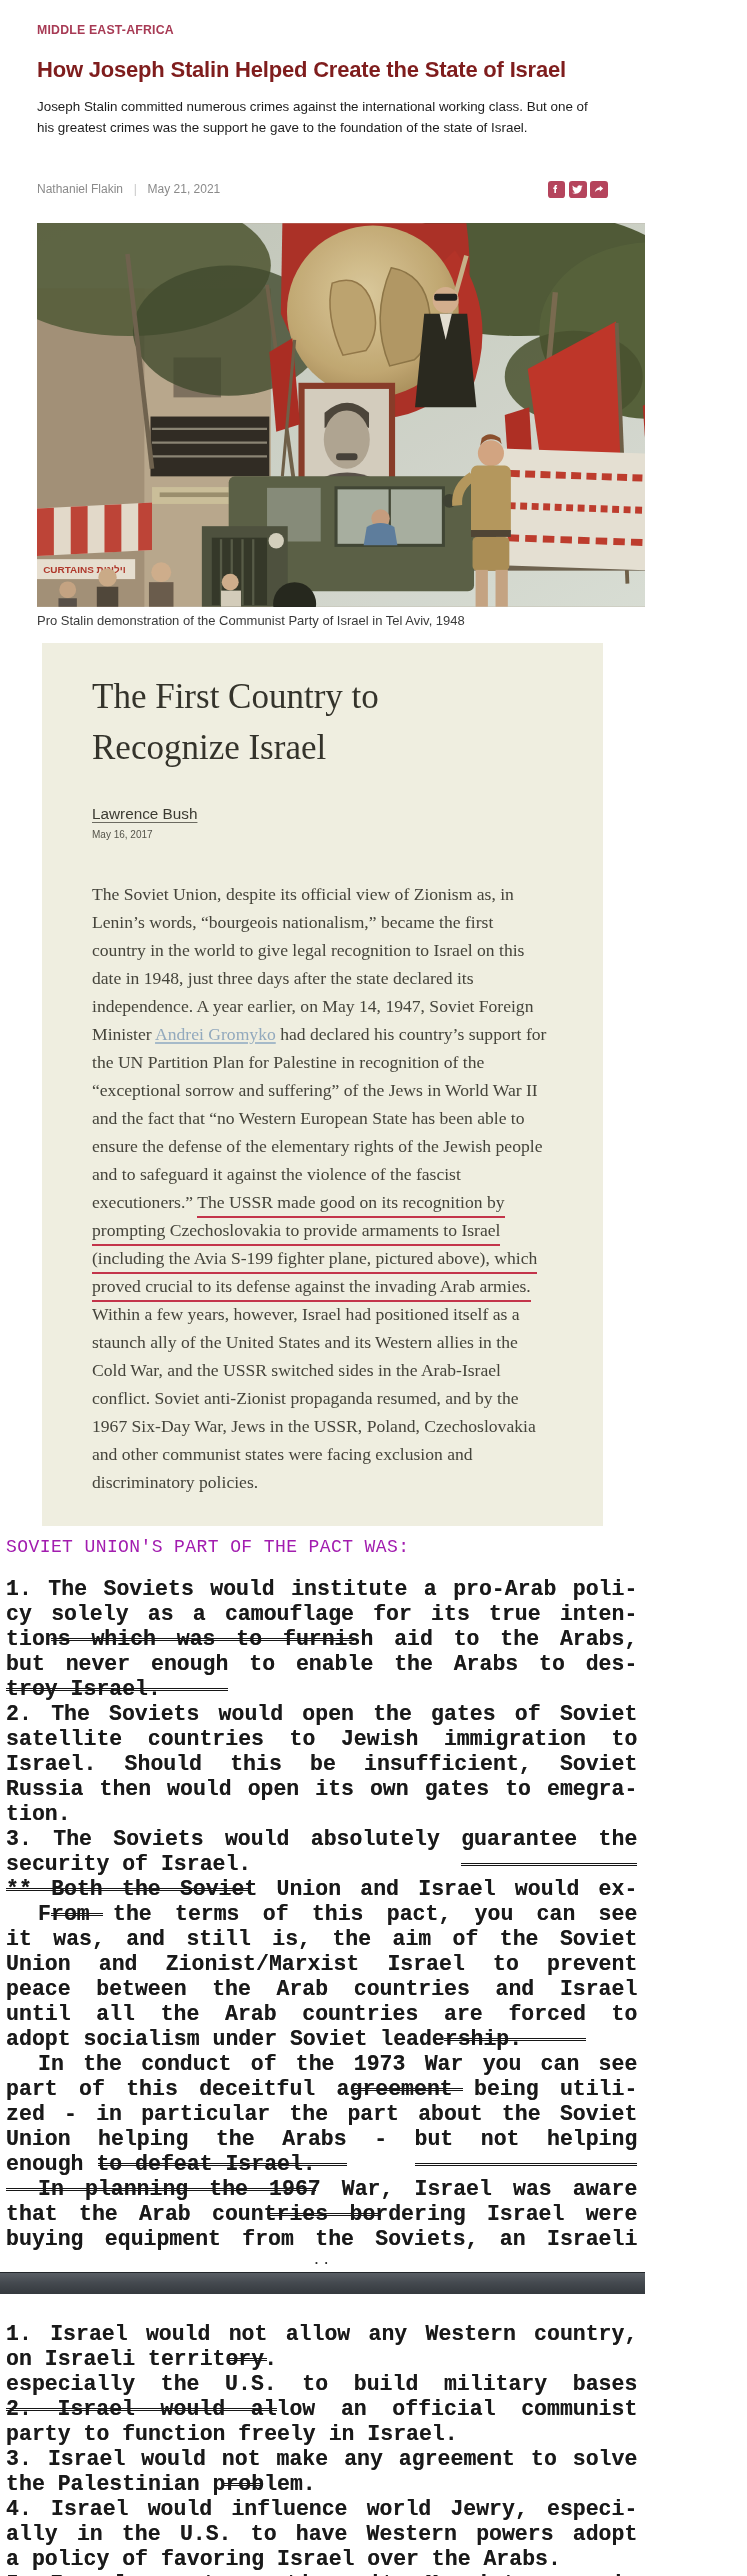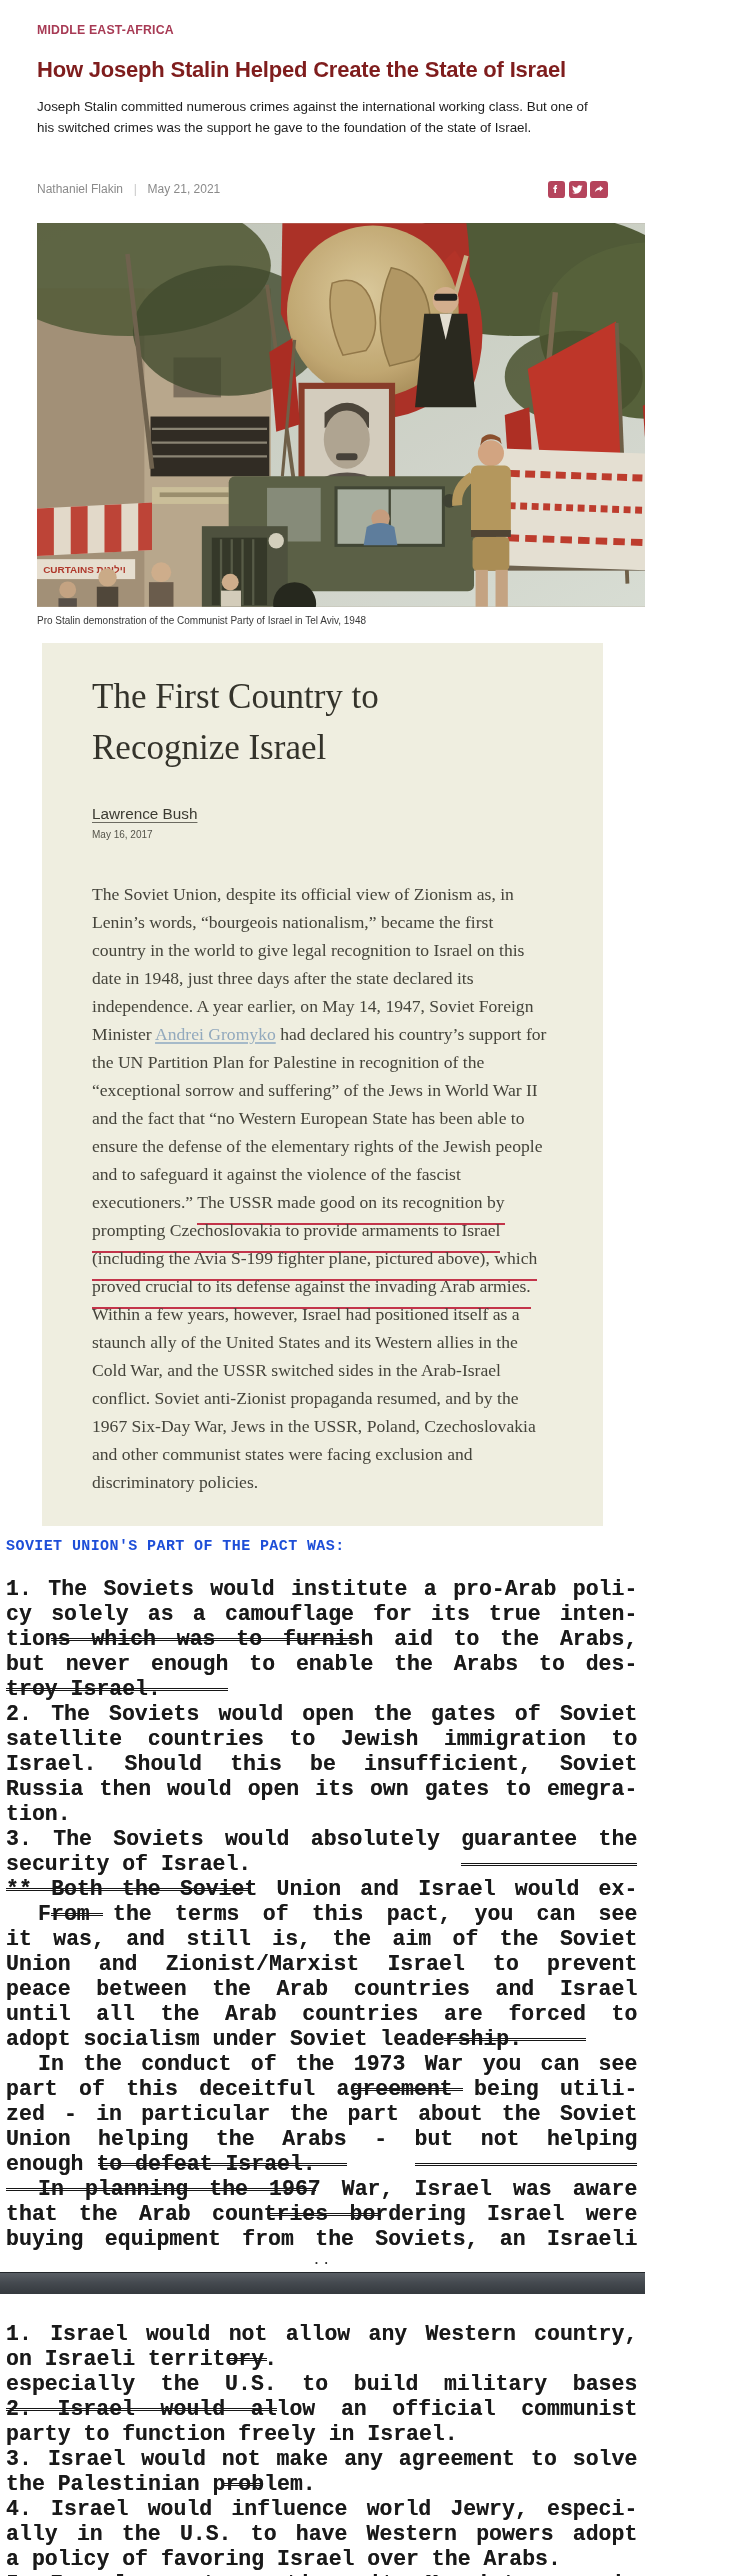--- a/index.html
+++ b/index.html
@@ -13,55 +13,55 @@
   .subtitle{font-size:13.4px;line-height:21px;color:#1c1c1c;max-width:641px;margin:0;}
   .byline-row{margin-top:43px;display:flex;align-items:center;justify-content:space-between;}
   .byline{display:flex;align-items:center;gap:10.7px;font-size:12px;color:#8a8a8a;}
   .byline .sep{color:#c9c9c9;font-weight:300;}
   .share{display:flex;gap:3.8px;}
   .share-btn{width:17.6px;height:17.6px;border-radius:3.1px;background:#b5445c;display:flex;align-items:center;justify-content:center;cursor:pointer;}
   .share-btn svg{display:block;}
 
   
   .hero-wrap{margin:24.5px 37px 0 37px;width:674px;height:384px;overflow:hidden;background:#b9b1a0;}
-  .caption{margin:6.1px 37px 0 37px;font-size:10px;line-height:15.3px;color:#3a3a3a;}
+  .caption{margin:6.1px 37px 0 37px;font-size:13px;line-height:15.3px;color:#3a3a3a;}
 
   
   .embed{margin:15.3px 42px 0 42px;background:#efeee0;padding:20px 54px 12.3px 50px;}
   .embed-title{font-family:"Liberation Serif",serif;font-size:35px;line-height:51px;color:#34332b;max-width:430px;margin:7.7px 0 0 0;font-weight:500;}
   .embed-author{margin-top:32px;font-size:15.3px;color:#3b3a31;text-decoration:underline;text-decoration-color:#6b6a60;text-underline-offset:3.1px;display:inline-block;cursor:pointer;}
   .embed-date{margin-top:6.1px;font-size:10px;color:#55544a;}
   .embed-body{margin-top:40px;max-width:568px;font-family:"Liberation Serif",serif;font-size:17.6px;line-height:28px;color:#45443b;}
   .body-link{color:#92a9bd;text-decoration:underline;text-decoration-color:#a6bac9;text-decoration-thickness:1.5px;text-underline-offset:2.3px;cursor:pointer;}
-  .red-under{border-bottom:2.3px solid #c3344a;padding-bottom:11px;}
+  .red-under{border-bottom:2.3px solid #c3344a;padding-bottom:4px;}
 
   
   .tw-block{padding:0 7.7px 0 6.1px;}
   .tw1{margin-top:12.3px;}
   .tw2{margin-top:28px;}
-  .tw-heading1{font-family:"Liberation Mono","DejaVu Sans Mono",monospace;font-weight:700;font-size:15px;line-height:18.4px;letter-spacing:0.4px;color:#1d4ed8;margin:0 0 20px 0;}
+  .tw-heading1{font-family:"Liberation Mono","DejaVu Sans Mono",monospace;font-weight:400;font-size:18px;line-height:18.4px;letter-spacing:0.4px;color:#a21caf;margin:0 0 20px 0;}
   .tw-heading2{font-family:"Liberation Mono","DejaVu Sans Mono",monospace;font-weight:700;font-size:21.5px;line-height:25px;color:#191919;margin:0;}
   .tw-line{font-family:"Liberation Mono","DejaVu Sans Mono",monospace;font-weight:700;font-size:21.5px;line-height:25px;color:#191919;text-align:justify;text-align-last:justify;text-justify:inter-word;text-shadow:0 0 0.3px rgba(0,0,0,.55);}
   .tw-line.nojust{text-align:left;text-align-last:left;}
   .tw-line.ind{padding-left:32px;}
   .tw-u{border-bottom:3.1px double #161616;padding-bottom:12px;}
 
   .artifact-dots{margin-top:6.1px;height:10.7px;line-height:7.7px;text-align:center;font-family:"Liberation Mono",monospace;font-weight:700;font-size:12.3px;letter-spacing:2.3px;color:#2a2a2a;}
   .divider-bar{margin-top:3.1px;width:748px;height:21px;background:linear-gradient(#5a5f65,#454a50 45%,#34393e);border-top:0.8px solid #23272b;}
   .clip-artifact{margin:2.3px 0 0 7.7px;width:142px;height:3.1px;background:repeating-linear-gradient(90deg,#1d1d1d 0 5.4px,transparent 5.4px 10.7px);}
 </style>
 </head>
 <body>
 
 <div class="page">
 
   <div class="header">
     <div class="category">MIDDLE EAST-AFRICA</div>
     <h1 class="headline">How Joseph Stalin Helped Create the State of Israel</h1>
-    <p class="subtitle">Joseph Stalin committed numerous crimes against the international working class. But one of his switched crimes was the support he gave to the foundation of the state of Israel.</p>
+    <p class="subtitle">Joseph Stalin committed numerous crimes against the international working class. But one of his greatest crimes was the support he gave to the foundation of the state of Israel.</p>
     <div class="byline-row">
       <div class="byline">
         <span>Nathaniel Flakin</span>
         <span class="sep">|</span>
         <span>May 21, 2021</span>
       </div>
       <div class="share">
         <div class="share-btn">
           <svg width="10" height="10" viewBox="0 0 24 24">
               <path fill="#fff" d="M14.5 8.5H12V6.8c0-.9.3-1.3 1.5-1.3h1V2.4c-.7-.1-1.5-.2-2.4-.2-2.5 0-4.1 1.5-4.1 4.1v2.2H5.5v3.2H8v9.9h4v-9.9h2.3l.5-3.2z"></path>

